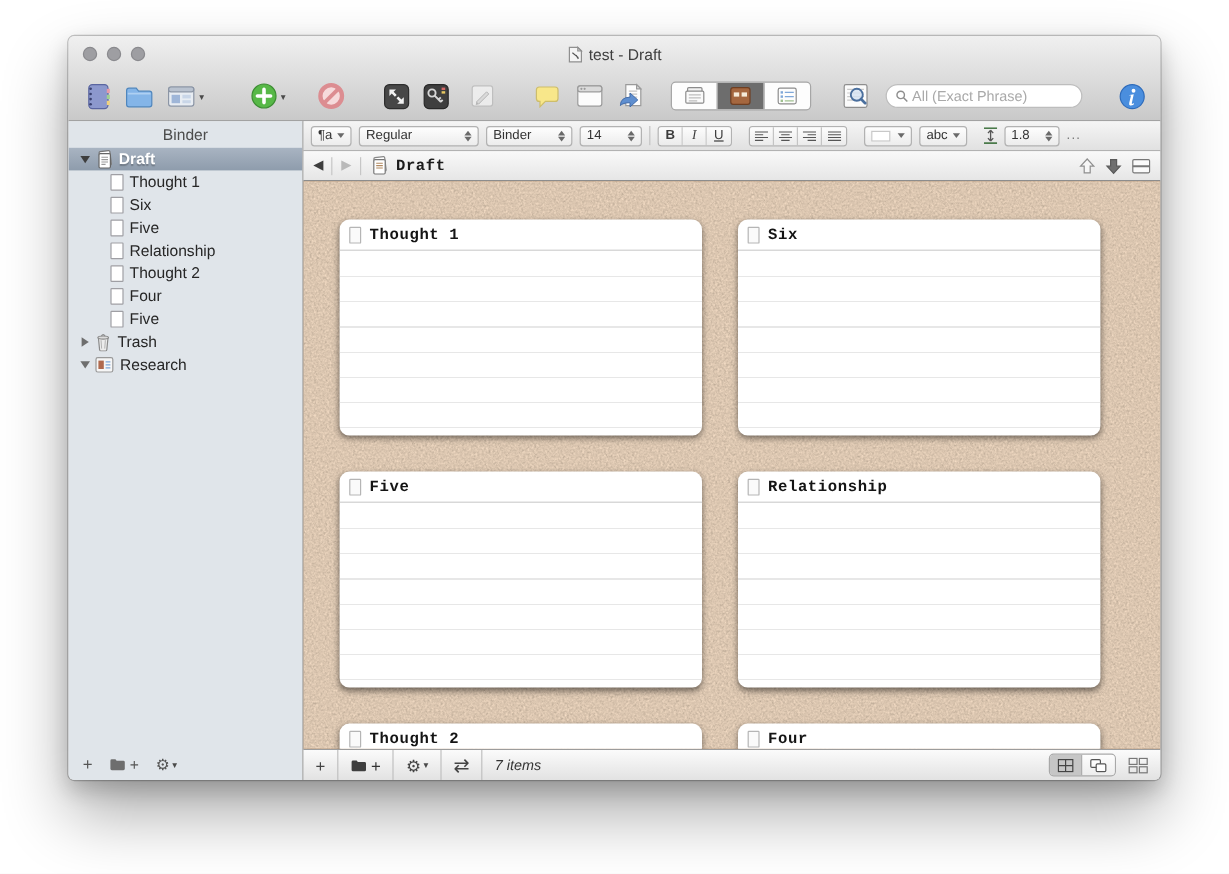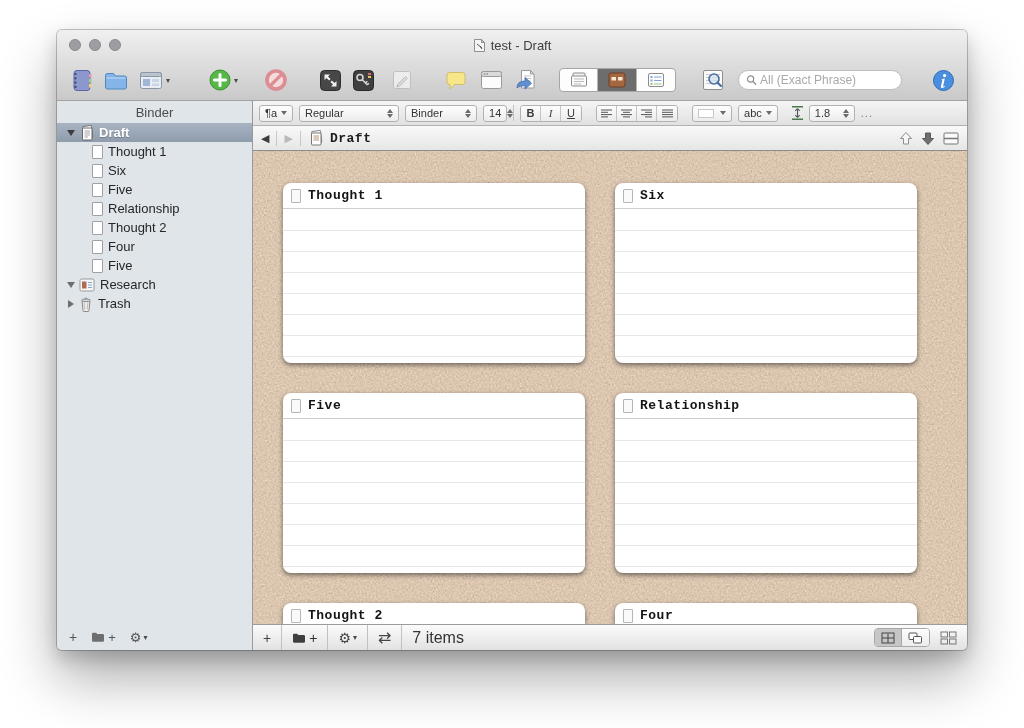--- a/index.html
+++ b/index.html
@@ -85,21 +85,21 @@
   .card-doc{width:10px;height:14px;background:#fafafa;border:1px solid #b5b5b5;border-radius:1px;flex:none;}
   .card-title span{font-family:"Liberation Mono","DejaVu Sans Mono",monospace;font-weight:bold;
     font-size:13px;color:#141414;letter-spacing:.5px;}
   .card-lines{position:absolute;left:0;right:0;top:27px;bottom:0;
     background:repeating-linear-gradient(to bottom,transparent 0 20px,#e7e7e7 20px 21px);}
 
   .editor-footer{height:26px;flex:none;background:linear-gradient(#fbfbfb,#e2e2e2);
     border-top:1px solid #9c9c9c;display:flex;align-items:center;font-size:12px;color:#333;}
   .ef-btn{height:100%;display:flex;align-items:center;justify-content:center;padding:0 10px;
     border-right:1px solid #c0c0c0;color:#444;font-size:14px;}
-  .ef-count{padding:0 10px;font-size:16px;color:#333;}
+  .ef-count{padding:0 10px;font-size:12px;color:#333;font-style:italic;}
   .ef-right{margin-left:auto;display:flex;align-items:center;gap:10px;padding-right:10px;}
   .seg2{display:flex;height:19px;border:1px solid #a8a8a8;border-radius:4px;overflow:hidden;}
   .seg2 .seg{width:27px;display:flex;align-items:center;justify-content:center;background:linear-gradient(#fdfdfd,#ededed);}
   .seg2 .seg.on{background:#c6c6c6;}
   .seg2 .seg:first-child{border-right:1px solid #a8a8a8;}
 </style>
 </head>
 <body>
 
 <div class="window">
@@ -321,46 +321,46 @@
         </div>
         <div class="b-row child">
           <span class="b-ico">
               <span class="docico"></span>
             </span>
           <span>Five</span>
         </div>
 
         <div class="b-row">
           <span class="disc">
-              <span class="tri-d" style="border-top-color:#6e6e6e"></span>
-            </span>
-          <span class="b-ico">
-            <svg width="16" height="14" viewBox="0 0 16 14">
-              <rect x="1" y="1" width="14" height="12" rx="1.5" fill="#f6f6f6" stroke="#999"></rect>
-              <rect x="3" y="3.5" width="4.5" height="7" fill="#b06a4f"></rect>
-              <path d="M9 4.5 h4 M9 7 h4 M9 9.5 h4" stroke="#7fa8d9" stroke-width="1.1"></path>
-            </svg>
-          </span>
-          <span>Research</span>
-        </div>
-
-        <div class="b-row">
-          <span class="disc">
               <span class="tri-r"></span>
             </span>
           <span class="b-ico">
             <svg width="14" height="16" viewBox="0 0 14 16">
               <path d="M3 4.5 L4 14.5 q.1 1 1 1 h4 q.9 0 1-1 L11 4.5z" fill="#ececec" stroke="#8a8a8a"></path>
               <ellipse cx="7" cy="4.3" rx="4.4" ry="1.3" fill="#dcdcdc" stroke="#8a8a8a"></ellipse>
               <path d="M5.5 3 q1.5-2.4 3 0" fill="none" stroke="#8a8a8a"></path>
               <path d="M5.2 6.5 l.5 7 M8.8 6.5 l-.5 7" stroke="#b0b0b0" stroke-width=".8"></path>
             </svg>
           </span>
           <span>Trash</span>
         </div>
+
+        <div class="b-row">
+          <span class="disc">
+              <span class="tri-d" style="border-top-color:#6e6e6e"></span>
+            </span>
+          <span class="b-ico">
+            <svg width="16" height="14" viewBox="0 0 16 14">
+              <rect x="1" y="1" width="14" height="12" rx="1.5" fill="#f6f6f6" stroke="#999"></rect>
+              <rect x="3" y="3.5" width="4.5" height="7" fill="#b06a4f"></rect>
+              <path d="M9 4.5 h4 M9 7 h4 M9 9.5 h4" stroke="#7fa8d9" stroke-width="1.1"></path>
+            </svg>
+          </span>
+          <span>Research</span>
+        </div>
       </div>
 
       <div class="binder-footer">
         <span class="bf-btn">+</span>
         <span class="bf-btn">
           <svg width="16" height="12" viewBox="0 0 16 12">
             <path d="M1 3 q0-1.2 1.2-1.2 h3 l1 1.2 h5.6 q1.2 0 1.2 1.2 v5.4 q0 1.2-1.2 1.2 H2.2 Q1 10.8 1 9.6z" fill="#6e6e6e"></path>
           </svg>
             <span style="font-size:13px;margin-left:1px;color:#555">+</span>
         </span>
@@ -385,21 +385,21 @@
               <span class="st-d"></span>
             </span>
         </div>
         <div class="fb-ctl" style="width:72px;justify-content:space-between">
           <span>Binder</span>
           <span class="stepper">
               <span class="st-u"></span>
               <span class="st-d"></span>
             </span>
         </div>
-        <div class="fb-ctl" style="width:24px;justify-content:space-between">
+        <div class="fb-ctl" style="width:52px;justify-content:space-between">
           <span>14</span>
           <span class="stepper">
               <span class="st-u"></span>
               <span class="st-d"></span>
             </span>
         </div>
         <div class="fb-sep"></div>
         <div class="fb-seg">
           <span class="s biu" style="font-weight:bold">B</span>
           <span class="s biu" style="font-style:italic;font-family:'Liberation Serif',serif">I</span>

